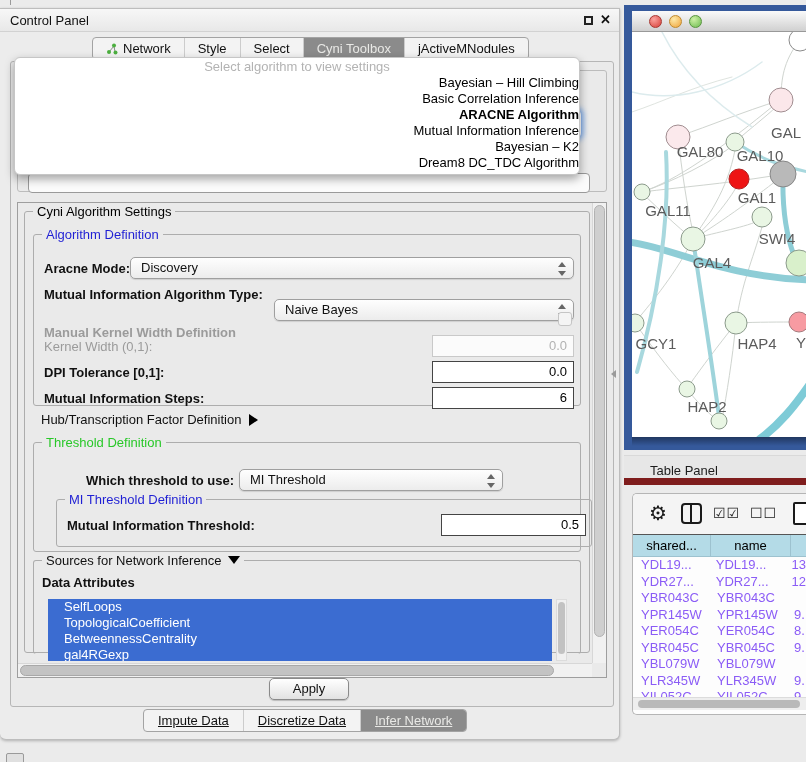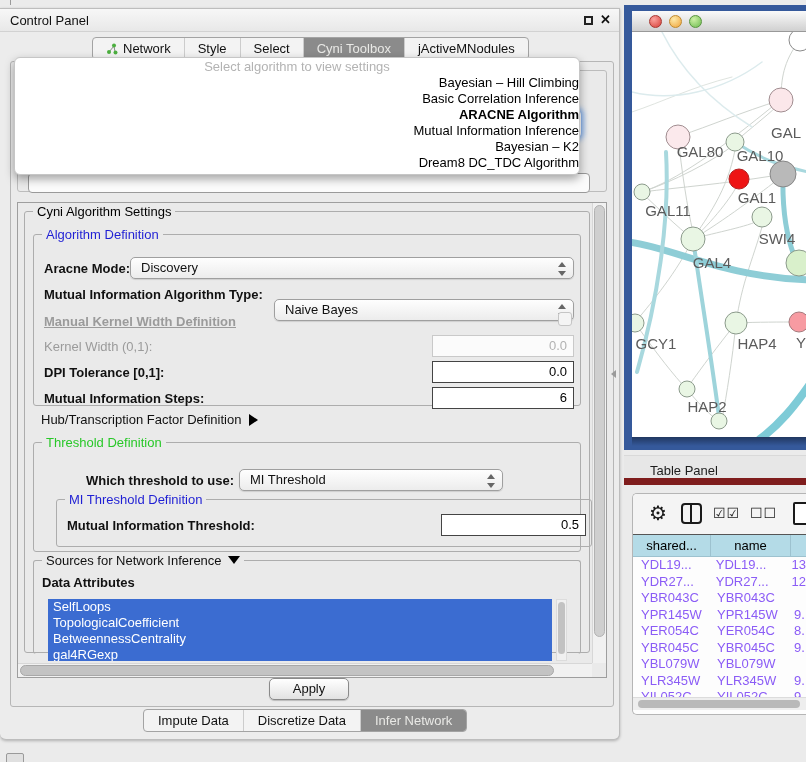--- a/index.html
+++ b/index.html
@@ -83,33 +83,33 @@
 
   .hub-row { position:absolute; left:16px; top:200px; font-size:13px; color:#111; }
   .tri-r { display:inline-block; width:0; height:0; border-top:6px solid transparent; border-bottom:6px solid transparent; border-left:9px solid #000; margin-left:8px; vertical-align:-2px; }
   .tri-d { display:inline-block; width:0; height:0; border-left:6px solid transparent; border-right:6px solid transparent; border-top:8px solid #000; margin-left:6px; vertical-align:1px; }
 
   .thr-group { left:8px; top:230px; width:548px; height:110px; }
   .mithr-group { left:6px; top:56px; width:536px; height:48px;margin-left:16px; }
   .src-group { left:8px; top:348px; width:548px; height:94px; border-bottom:none; }
 
   .attr-list { position:absolute; left:14px; top:38px; width:504px; height:62px; background:#fff; overflow:hidden; }
-  .attr-item { height:16px; line-height:16px; padding-left:5px; font-size:13px; color:#fff; background:#3b6cd1; white-space:nowrap; }
+  .attr-item { height:16px; line-height:16px; padding-left:16px; font-size:13px; color:#fff; background:#3b6cd1; white-space:nowrap; }
   .attr-vscroll { position:absolute; left:522px; top:38px; width:11px; height:62px; background:#f0f0f0; border:1px solid #dcdcdc; }
   .attr-vscroll .thumb { position:absolute; left:1px; right:1px; top:2px; height:52px; background:#c2c2c2; border-radius:5px; }
 
   .apply-btn { position:absolute; left:258px; top:616px; width:80px; height:22px;
         border:1px solid #8a8a8a; border-radius:5px; background:linear-gradient(#ffffff,#e2e2e2);
         font-size:13px; text-align:center; line-height:20px; color:#111;
         box-shadow:0 1px 1px rgba(0,0,0,.2); }
 
   .bottom-tabs { position:absolute; left:143px; top:700px; height:23px; display:flex;
         border:1px solid #a3a3a3; border-radius:4px; overflow:hidden; background:#f3f3f3;
         font-size:13px; line-height:21px; }
-  .bottom-tabs .cp-tab { padding:0 14px; }
+  .bottom-tabs .cp-tab { padding:0 14px;text-decoration:underline; }
 
   
   .divider-handle { position:absolute; left:611px; top:370px; width:0; height:0;
         border-top:4px solid transparent; border-bottom:4px solid transparent; border-right:5px solid #9a9a9a; }
   .top-tick { position:absolute; left:10px; top:0; width:1px; height:5px; background:#9a9a9a; }
   .corner-stub { position:absolute; left:6px; top:753px; width:18px; height:14px; background:#e0e0e0; border:1px solid #9a9a9a; border-radius:2px; }
 
   
   .net { position:absolute; left:624px; top:5px; width:182px; height:445px; background:#35599b; }
   .net-titlebar { position:absolute; left:8px; top:6px; right:0; height:21px;
@@ -213,21 +213,21 @@
 
             <div class="frow b" style="left:10px; top:52px;">Mutual Information Algorithm Type:</div>
             <div class="combo" style="left:240px; top:48px; width:300px;margin-top:16px;">
               <span>Naive Bayes</span>
               <span class="arrows">
                   <i class="up"></i>
                   <i class="dn"></i>
                 </span>
             </div>
 
-            <div class="frow b gray" style="left:10px; top:79px;text-decoration:underline;">Manual Kernel Width Definition</div>
+            <div class="frow b gray" style="left:10px; top:90px;">Manual Kernel Width Definition</div>
             <div class="cbox" style="left:524px; top:77px;"></div>
 
             <div class="frow gray" style="left:10px; top:104px;">Kernel Width (0,1):</div>
             <div class="tinput dis" style="left:398px; top:100px; width:142px;">0.0</div>
 
             <div class="frow b" style="left:10px; top:130px;">DPI Tolerance [0,1]:</div>
             <div class="tinput" style="left:398px; top:126px; width:142px;">0.0</div>
 
             <div class="frow b" style="left:10px; top:156px;">Mutual Information Steps:</div>
             <div class="tinput" style="left:398px; top:152px; width:142px;">6</div>

